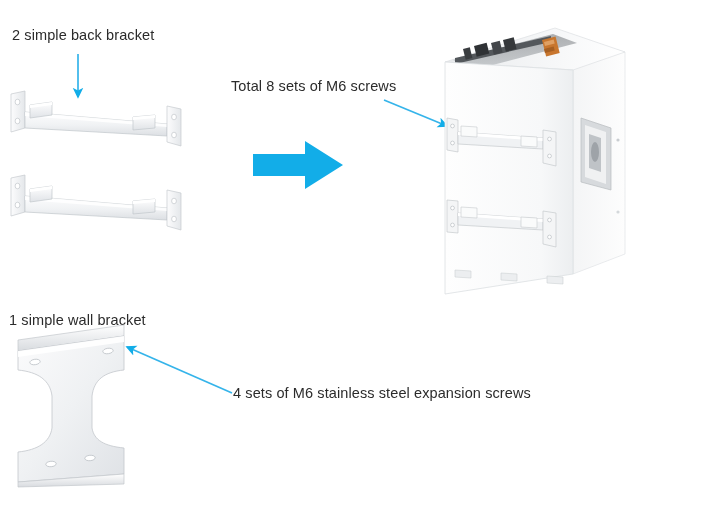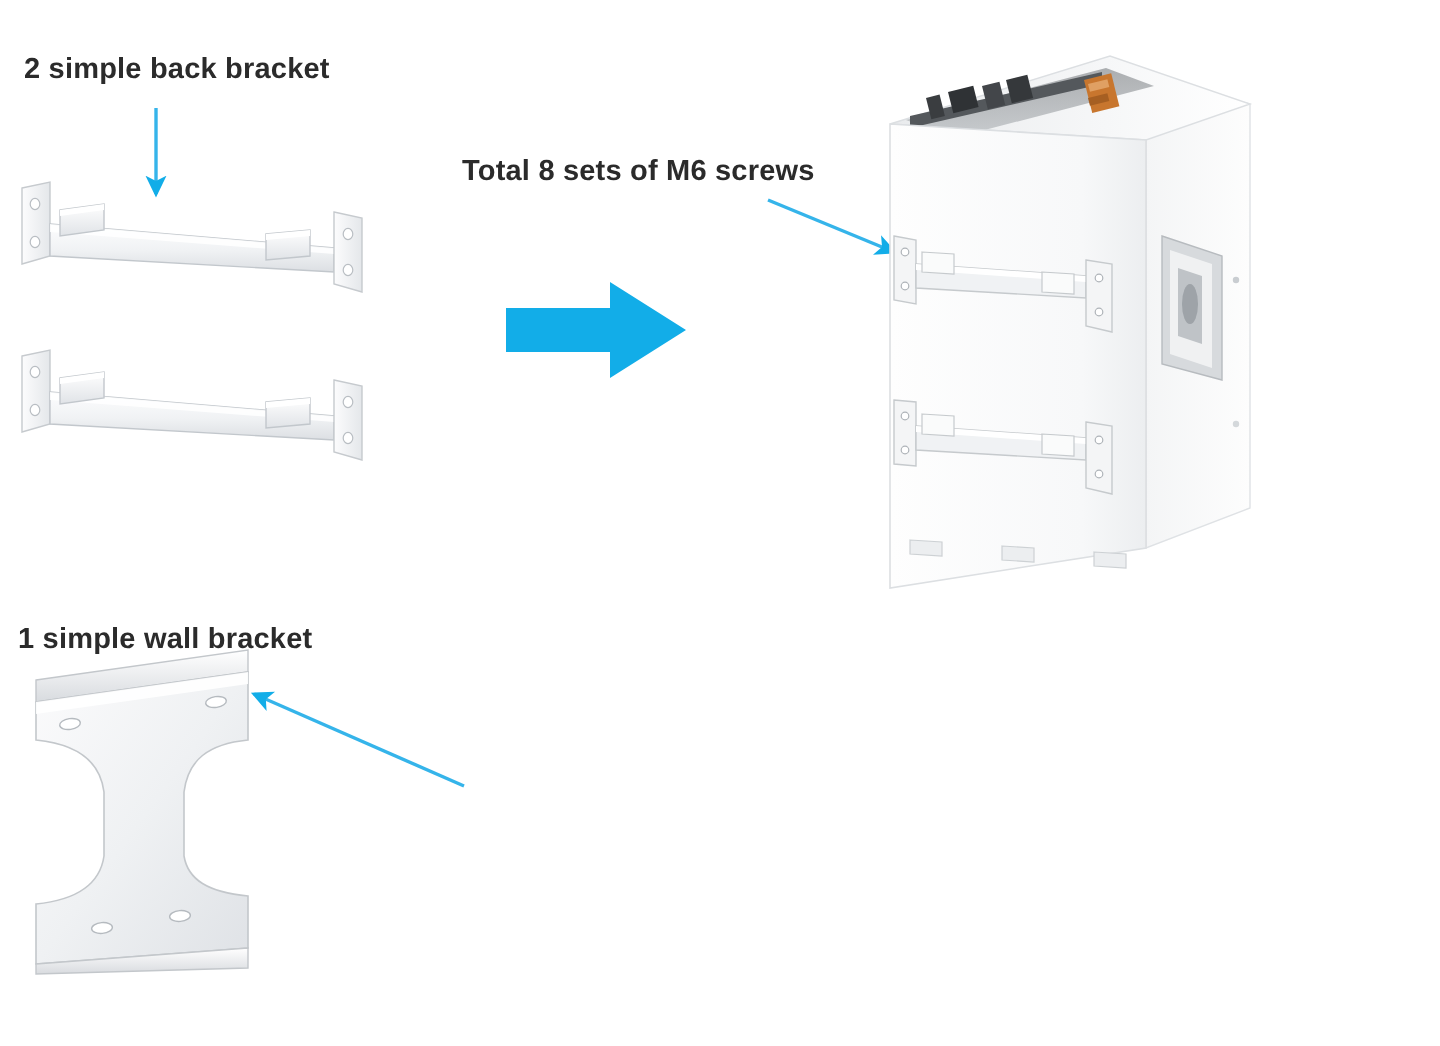--- a/index.html
+++ b/index.html
@@ -4,21 +4,21 @@
 <title>Mounting Bracket Installation Diagram</title>
 <style>
   html,body{margin:0;padding:0;}
   body{
     width:720px;height:523px;
     background:#ffffff;
     font-family:"Liberation Sans","DejaVu Sans",sans-serif;
     overflow:hidden;
     position:relative;
   }
-  #stage{position:relative;width:720px;height:523px;font-weight:bold;}
+  #stage{position:relative;width:720px;height:523px;}
   .label{
     position:absolute;
     color:#2b2b2b;
     font-size:14.5px;
     line-height:1.2;
     white-space:nowrap;
     letter-spacing:0.1px;
   }
   #lbl-back{left:12px;  top:27px;}
   #lbl-screws{left:231px;top:78px;}
@@ -32,20 +32,21 @@
 <body>
 
 <div id="stage">
 
   <div class="label" id="lbl-back">2 simple back bracket</div>
 
   <div class="label" id="lbl-screws">Total 8 sets of M6 screws</div>
 
   <div class="label" id="lbl-wall">1 simple wall bracket</div>
 
+  <div class="label" id="lbl-expansion">4 sets of M6 stainless steel expansion screws</div>
 
   <div class="art" style="left:0;top:0;width:720px;height:523px;pointer-events:none;">
     <svg width="720" height="523" viewBox="0 0 720 523">
       <defs>
         <marker id="ah" markerWidth="7" markerHeight="7" refX="5.4" refY="3.5" orient="auto" markerUnits="strokeWidth">
           <path d="M0,0.4 L6.4,3.5 L0,6.6 L1.6,3.5 Z" fill="#12ADE8"></path>
         </marker>
       </defs>
 
       <g>

